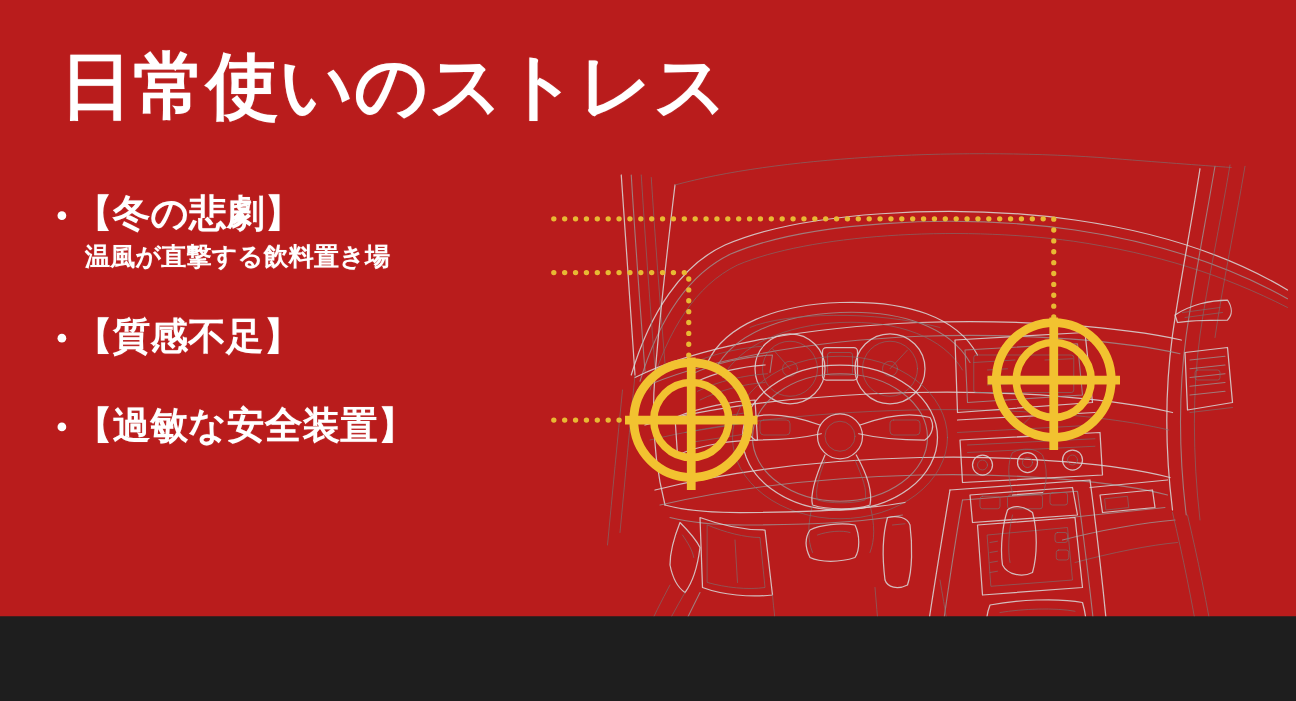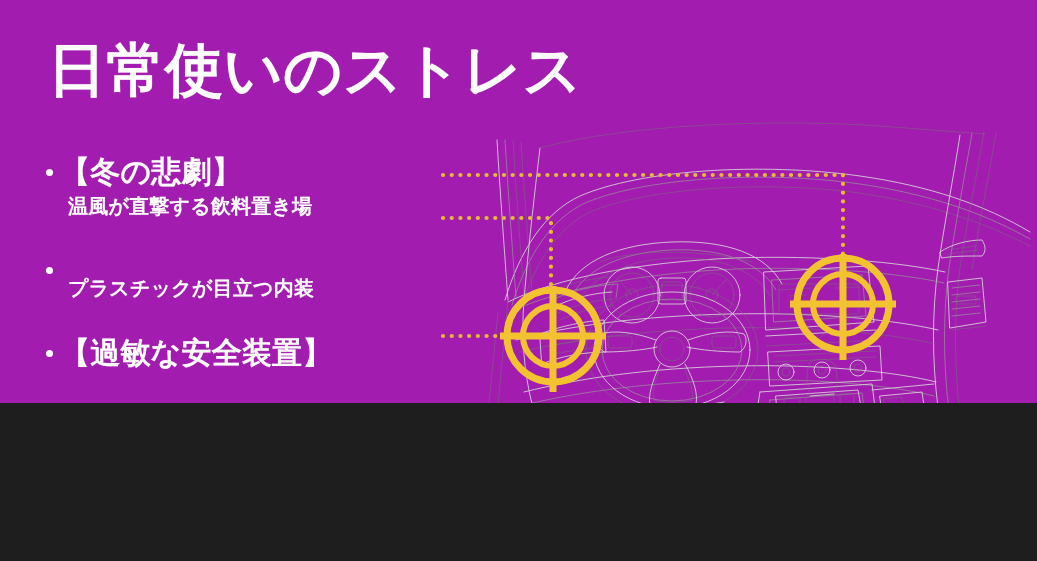--- a/index.html
+++ b/index.html
@@ -13,22 +13,22 @@
   body {
     background: #1e1e1e;
     font-family: "Liberation Sans", "DejaVu Sans", sans-serif;
     position: relative;
   }
 
   #slide {
     position: absolute;
     inset: 0;
     width: 1037px;
-    height: 403px;
-    background: #a21caf;
+    height: 493px;
+    background: #b91c1c;
     overflow: hidden;
   }
 
   
   #title {
     position: absolute;
     left: 48px;
     top: 38px;
     font-size: 58px;
     line-height: 1.12;
@@ -385,22 +385,22 @@
       <div class="bullet-head">
         <span class="bullet-dot"></span>
         <span class="bullet-title">【冬の悲劇】</span>
       </div>
       <div class="bullet-sub">温風が直撃する飲料置き場</div>
     </div>
 
     <div class="bullet-block">
       <div class="bullet-head">
         <span class="bullet-dot"></span>
+        <span class="bullet-title">【質感不足】</span>
       </div>
-      <div class="bullet-sub">プラスチックが目立つ内装</div>
     </div>
 
     <div class="bullet-block">
       <div class="bullet-head">
         <span class="bullet-dot"></span>
         <span class="bullet-title">【過敏な安全装置】</span>
       </div>
     </div>
 
   </div>

